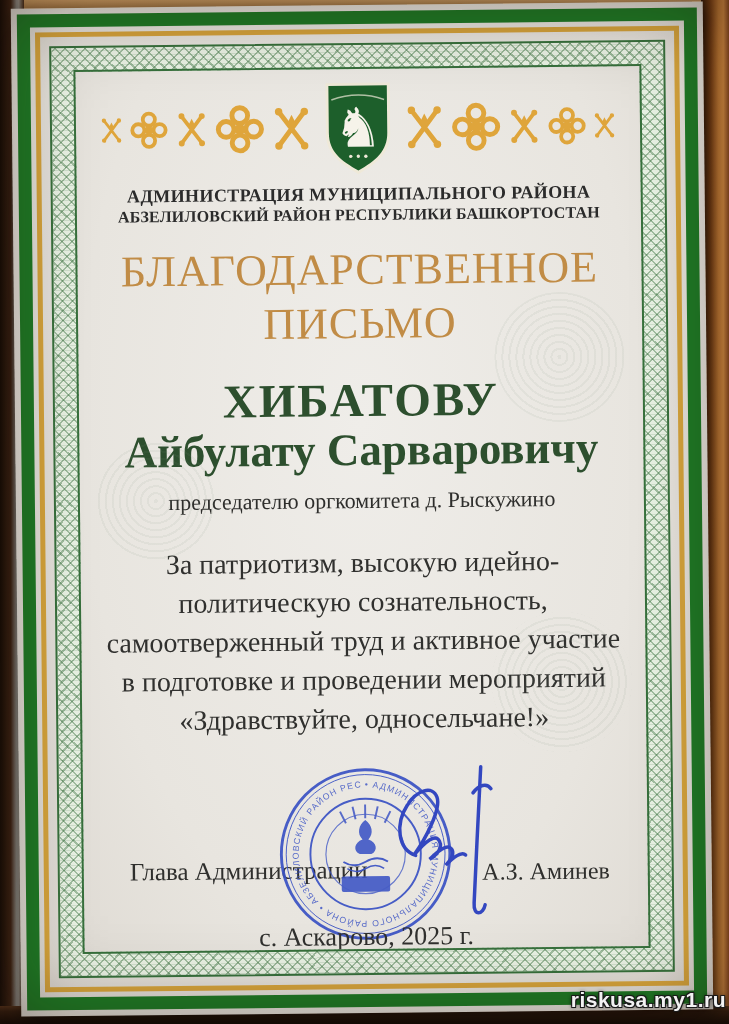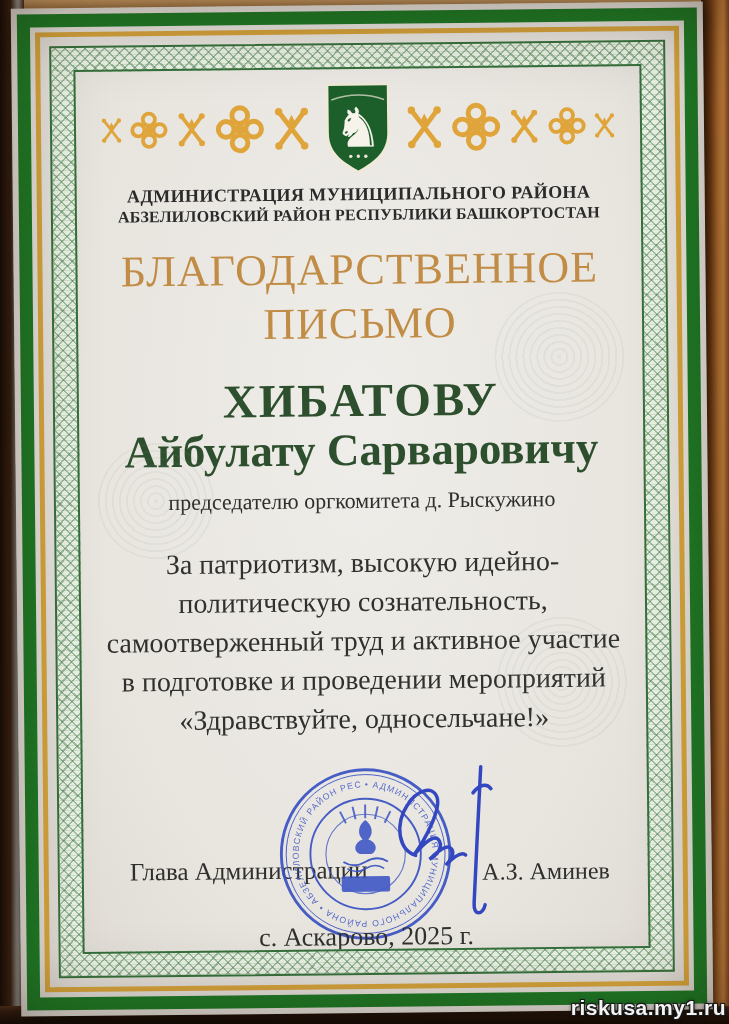--- a/index.html
+++ b/index.html
@@ -60,21 +60,21 @@
   .body-text div{font-size:28px;line-height:39px;}
 
   .sign-block{position:relative;margin-top:12px;height:200px;}
   .signer-title{position:absolute;left:46px;top:106px;font-size:25px;color:#2f2f2d;}
   .signer-name{position:absolute;right:38px;top:110px;font-size:24px;color:#2f2f2d;}
   .place-date{position:absolute;left:0;right:0;top:172px;font-size:26px;color:#30302e;}
   .stamp{position:absolute;top:12px;left:50%;margin-left:-92px;opacity:.92;}
   .signature{position:absolute;top:14px;left:50%;margin-left:20px;}
 
   .watermark{
-    position:absolute;right:3px;bottom:4px;z-index:5;
+    position:absolute;right:3px;bottom:12px;z-index:5;
     font-family:"Liberation Sans","DejaVu Sans",sans-serif;
     font-size:21px;font-weight:bold;color:#f2f2f2;letter-spacing:.5px;
     text-shadow:-1px -1px 0 #1a1a1a,1px -1px 0 #1a1a1a,-1px 1px 0 #1a1a1a,1px 1px 0 #1a1a1a,0 0 4px #000;
   }
   .vignette{position:absolute;inset:0;z-index:4;pointer-events:none;
     box-shadow:inset 0 0 90px rgba(30,15,5,.45);}
 </style>
 </head>
 <body>
 

